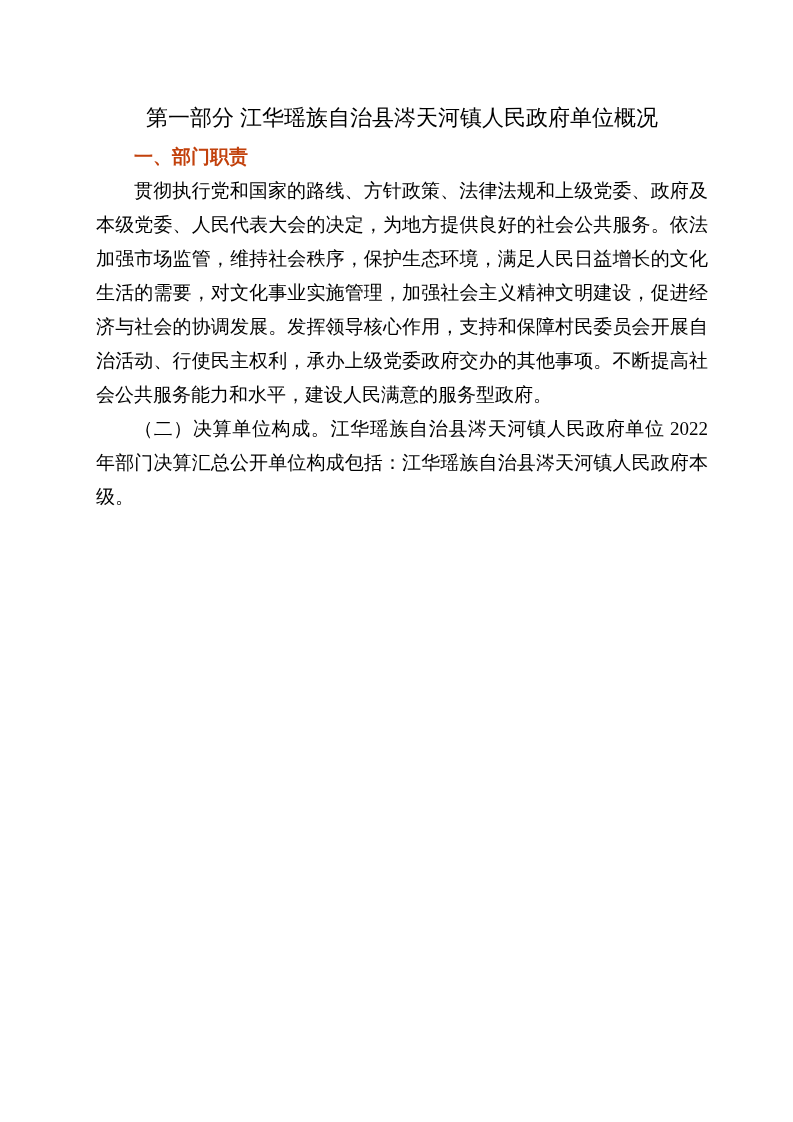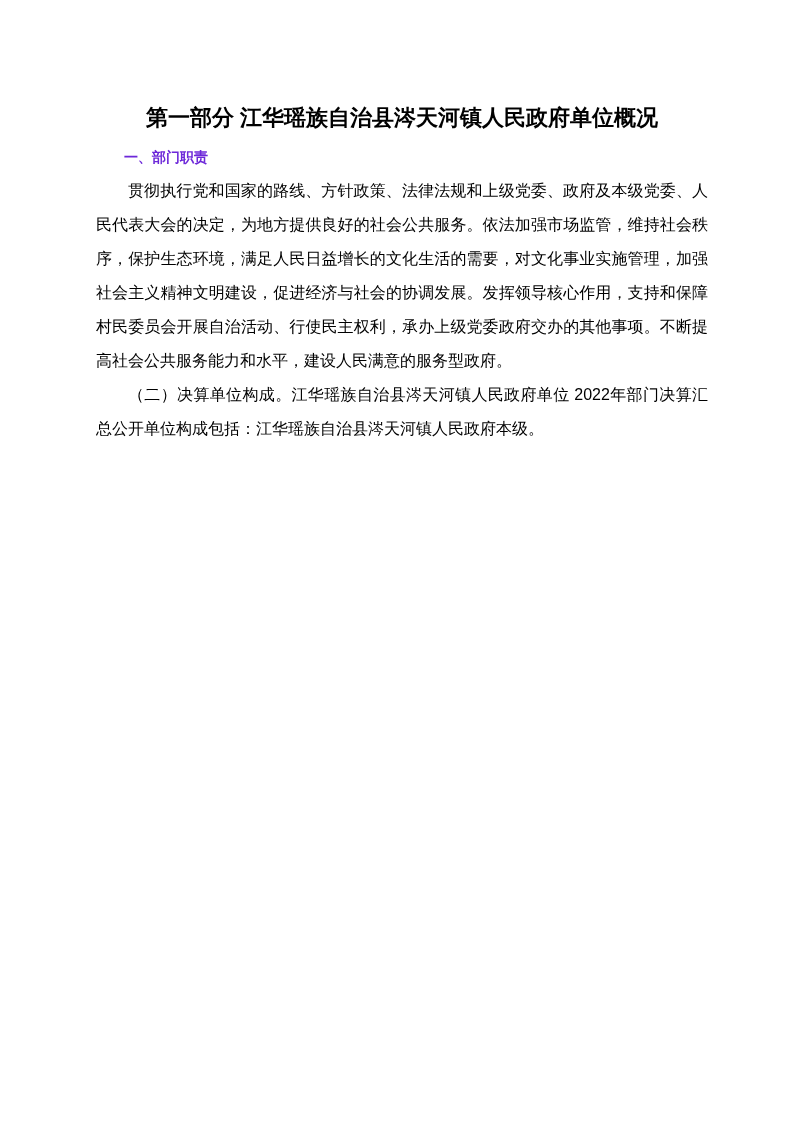--- a/index.html
+++ b/index.html
@@ -14,42 +14,42 @@
     margin: 0 auto;
     background: #ffffff;
     box-sizing: border-box;
     padding: 96px 85px 0 96px;
     color: #000000;
     overflow: hidden;
   }
   .doc-title {
     margin: 0;
     font-family: "Liberation Sans", "DejaVu Sans", sans-serif;
-    font-weight: bold;
+    font-weight: normal;
     font-size: 22px;
     line-height: 44px;
     text-align: center;
     color: #000000;
     white-space: nowrap;
   }
   .doc-heading {
     margin: 0;
     font-family: "Liberation Sans", "DejaVu Sans", sans-serif;
     font-weight: bold;
-    font-size: 14px;
+    font-size: 19px;
     line-height: 34px;
     text-indent: 2em;
     text-align: justify;
-    color: #6d28d9;
+    color: #c2410c;
   }
   .doc-paragraph {
     margin: 0;
-    font-family: Liberation Sans, sans-serif;
+    font-family: Liberation Serif, serif;
     font-weight: normal;
-    font-size: 16px;
+    font-size: 19px;
     line-height: 34px;
     text-indent: 2em;
     text-align: justify;
     color: #000000;
   }
 </style>
 </head>
 <body>
 
 <div class="page">

